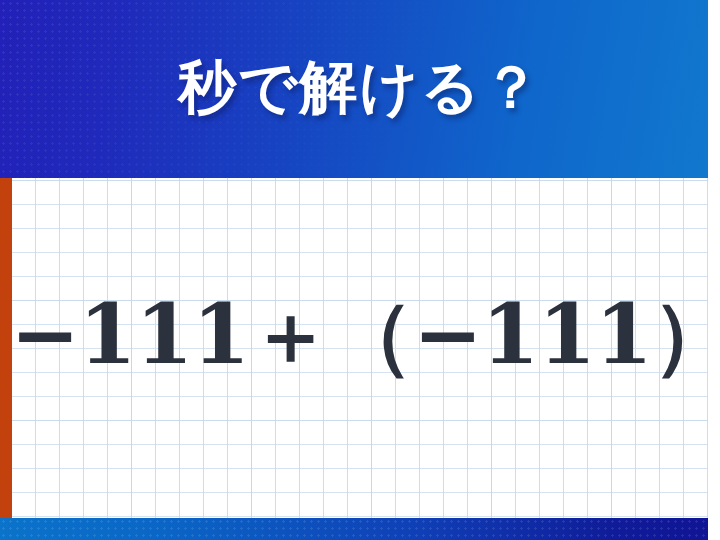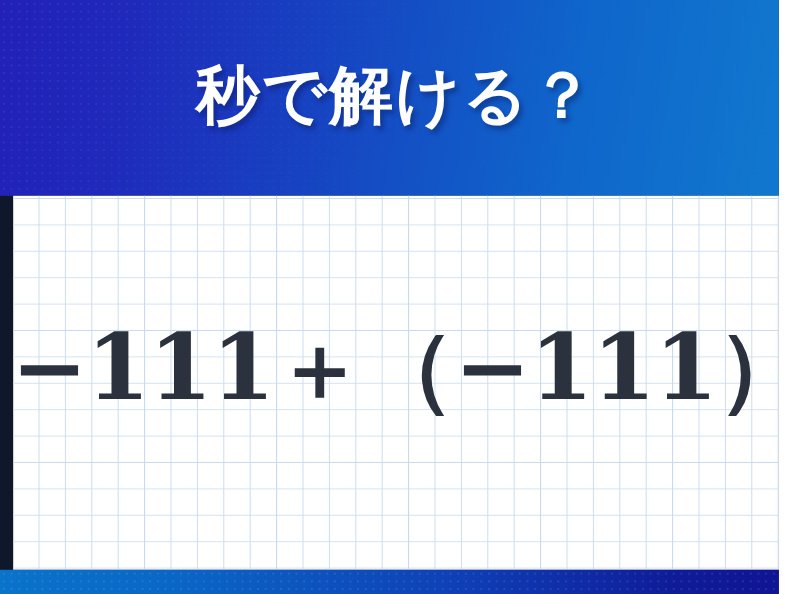--- a/index.html
+++ b/index.html
@@ -5,21 +5,21 @@
   html, body {
     margin: 0;
     padding: 0;
     background: #ffffff;
   }
   #slide {
     position: relative;
     width: 708px;
     height: 540px;
     overflow: hidden;
-    background: #0f172a;
+    background: #c2410c;
     font-family: "Liberation Sans", "DejaVu Sans", sans-serif;
   }
 
   
   .header-band {
     position: absolute;
     left: 0;
     top: 0;
     width: 720px;
     height: 178px;

